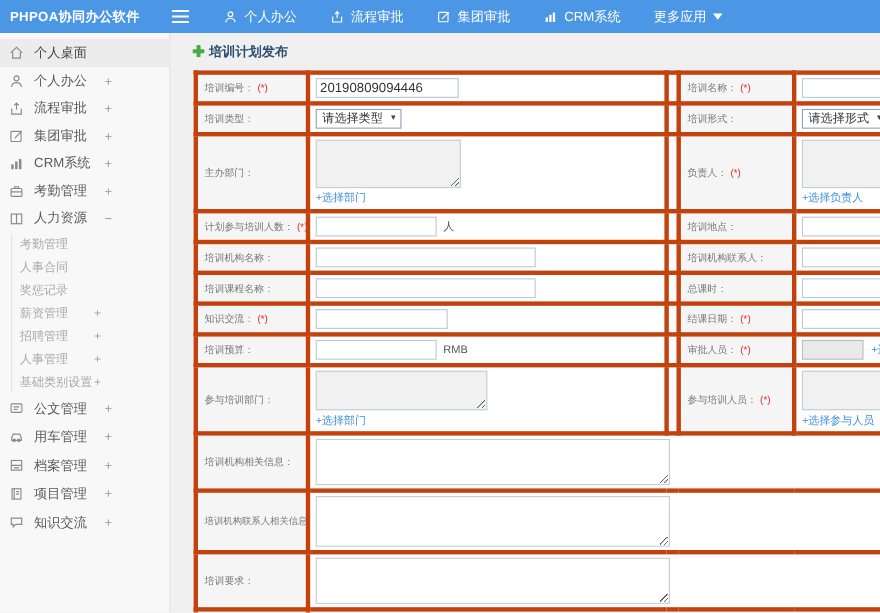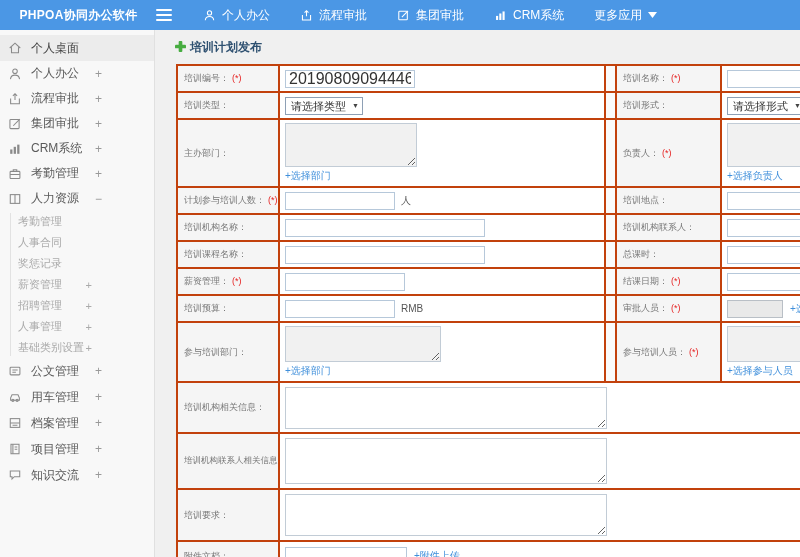--- a/index.html
+++ b/index.html
@@ -10,21 +10,21 @@
     position: relative;
     font-size: 12px;
     color: #555;
   }
   
   .header {
     position: absolute; top: 0; left: 0; width: 800px; height: 30px;
     background: #4b97e5; color: #fff;
     display: flex; align-items: center;
   }
-  .logo { width: 148px; flex: none; padding-left: 9px; font-size: 12px; font-weight: bold; letter-spacing: .3px; text-align: center; }
+  .logo { width: 148px; flex: none; padding-left: 9px; font-size: 12px; font-weight: bold; letter-spacing: .3px; }
   .hamb { margin: 0 16px 0 8px; cursor: pointer; display: flex; align-items: center; }
   .nav { display: flex; height: 30px; }
   .nav-item { display: flex; align-items: center; gap: 6px; padding: 0 15px; font-size: 12px; cursor: pointer; }
   .nav-item svg { display: block; }
   
   .sidebar {
     position: absolute; top: 30px; left: 0; width: 155px; bottom: 0;
     background: #f8f8f8; border-right: 1px solid #e0e0e0;
     padding-top: 5px; font-size: 12px; color: #5a5a5a;
   }
@@ -36,29 +36,29 @@
   .hr-sub::before { content: ""; position: absolute; left: 10px; top: 2px; bottom: 2px; width: 1px; background: #e2e2e2; }
   .sub-item { height: 21px; display: flex; align-items: center; padding-left: 18px; color: #aaa; font-size: 11px; cursor: pointer; }
   .sub-item .plus { margin-left: auto; margin-right: 62px; color: #aaa; }
   
   .main { position: absolute; top: 30px; left: 156px; right: 0; bottom: 0; background: #f0f0f0; overflow: hidden; text-decoration: underline; }
   .form-title { position: absolute; left: 19px; top: 9px; display: flex; align-items: center; gap: 4px;
                 font-size: 12px; font-weight: bold; color: #2e5070; }
   
   table.form { position: absolute; left: 20px; top: 34px; width: 900px;
                border-collapse: collapse; table-layout: fixed; background: #fff; }
-  table.form td { border: 2px solid #c2410c; vertical-align: middle; }
+  table.form td { border: 4px solid #c2410c; vertical-align: middle; }
   td.lbl { background: #f5f5f5; color: #777; font-size: 9px; padding: 2px 2px 2px 6px; white-space: nowrap; overflow: hidden; }
   td.lbl.small { font-size: 8.5px; }
   td.inp { background: #fff; padding: 3px 5px; }
   td.gap { background: #fafafa; border-top: 1px solid #e4e8ec; border-bottom: 1px solid #e4e8ec; }
   .req { color: #e62222; margin-left: 3px; font-size: 9px; }
   input.txt {
     height: 18px; border: 1px solid #b6c8da; background: #fff;
-    font-size: 16px; color: #333; padding: 1px 3px; vertical-align: middle;
+    font-size: 12px; color: #333; padding: 1px 3px; vertical-align: middle;
     font-family: "Liberation Sans", sans-serif;
   }
   input.txt.gray { background: #e9e9e9; border-color: #b9bfc6; }
   .fake-select {
     display: inline-flex; align-items: center; gap: 6px;
     border: 1px solid #8ea0b5; background: #fff; color: #333;
     font-size: 11px; padding: 2px 3px 2px 5px; cursor: pointer; line-height: 12px; justify-content: space-between;
   }
   .fake-select .arrow { font-size: 7px; color: #444; }
   textarea.ta {
@@ -364,21 +364,21 @@
 
     <tr style="height:27px">
       <td class="lbl"><span>培训课程名称：</span></td>
       <td class="inp"><input class="txt" style="width: 200px;"></td>
       <td class="gap"></td>
       <td class="lbl"><span>总课时：</span></td>
       <td class="inp"><input class="txt" style="width: 220px;"></td>
     </tr>
 
     <tr style="height:27px">
-      <td class="lbl"><span>薪资管理：</span><span class="req">(*)</span></td>
+      <td class="lbl"><span>知识交流：</span><span class="req">(*)</span></td>
       <td class="inp"><input class="txt" style="width: 120px;"></td>
       <td class="gap"></td>
       <td class="lbl"><span>结课日期：</span><span class="req">(*)</span></td>
       <td class="inp"><input class="txt" style="width: 220px;"></td>
     </tr>
 
     <tr style="height:27px">
       <td class="lbl"><span>培训预算：</span></td>
       <td class="inp"><input class="txt" style="width: 110px;"><span class="suffix">RMB</span></td>
       <td class="gap"></td>

